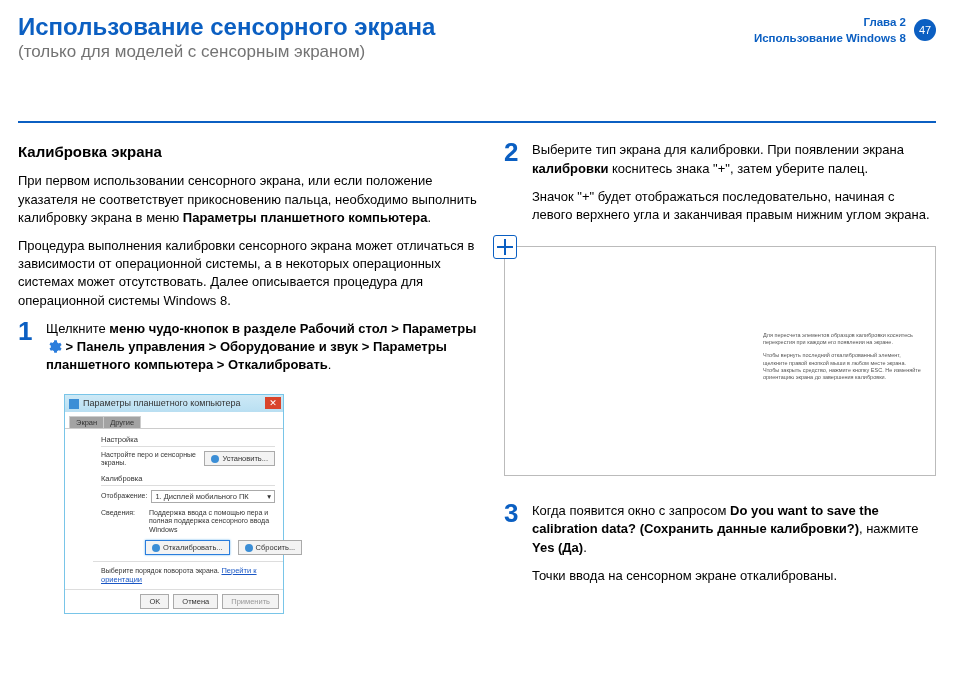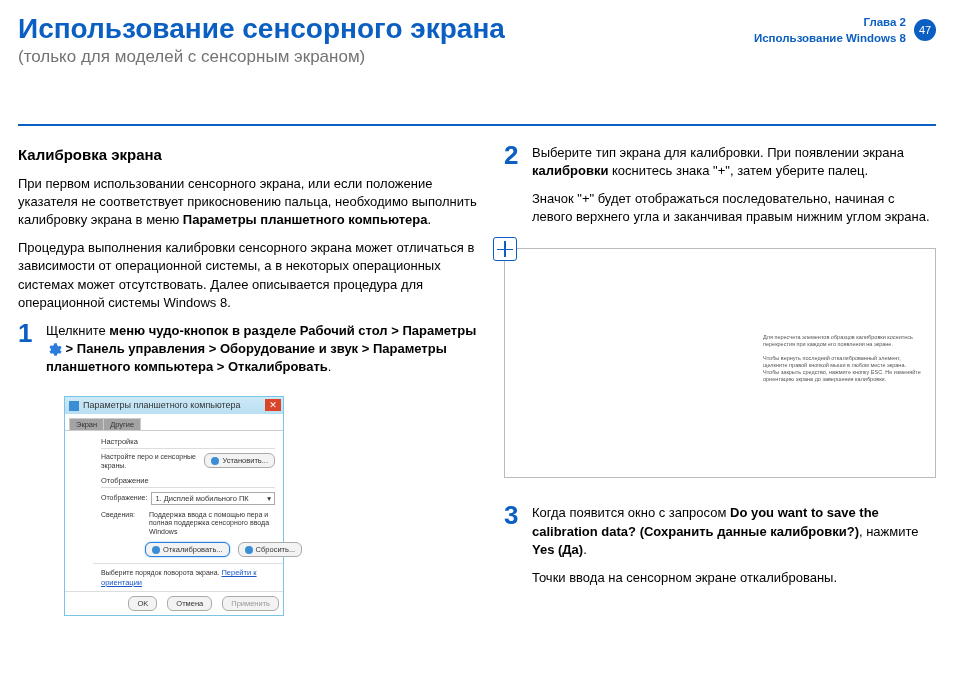--- a/index.html
+++ b/index.html
@@ -26,21 +26,21 @@
     display: flex;
     justify-content: space-between;
     align-items: flex-start;
     margin-bottom: 18px;
     border-bottom: 2px solid #0b5fc2;
     padding-bottom: 4px;
   }
   .title-block { }
   .title {
     color: #0b5fc2;
-    font-size: 28px;
+    font-size: 24px;
     font-weight: bold;
     line-height: 1.1;
   }
   .subtitle {
     color: #737373;
     font-size: 17px;
     font-weight: normal;
   }
   .chapter {
     text-align: right;
@@ -132,31 +132,31 @@
   }
   .dialog-body { padding: 6px 8px 4px 8px; margin-left: 28px; }
   .dialog-group { margin-bottom: 6px; }
   .dialog-group-label { font-size:7.5px; margin-bottom:2px; }
   .dialog-group-box {
     border-top:1px solid #ddd; padding-top:4px;
     display:flex; align-items:flex-start; gap:4px; justify-content:space-between;
   }
   .dlg-btn {
     border:1px solid #aaa; background:#f3f3f3; padding:2px 6px;
-    font-size:7.5px; border-radius:6px; display:inline-flex; align-items:center; gap:3px;
+    font-size:7.5px; border-radius:0; display:inline-flex; align-items:center; gap:3px;
   }
   .dlg-btn.hl { border:1.5px solid #2a7ddc; box-shadow:0 0 2px #6cb6f0;}
   .dlg-btn .mini-ico{width:8px;height:8px;background:#3b8ed6;border-radius:50%;}
   .dlg-select {
     border:1px solid #aaa; padding:1px 3px; font-size:7.5px; width:142px;
     display:flex;justify-content:space-between;align-items:center;
   }
   .dlg-footer-link { color:#1a57c5; text-decoration:underline; font-size:7.5px;}
   .dlg-sep { border-top:1px solid #ddd; margin:6px -8px 4px -8px; }
-  .dlg-footer { text-align:left; padding:4px; display:flex;justify-content:flex-end;gap:10px;}
+  .dlg-footer { text-align:left; padding:4px; display:flex;justify-content:flex-end;gap:4px;}
   .dlg-footer .dlg-btn { padding:2px 8px; }
   .dlg-footer .dlg-btn.disabled { color:#999; }
   .small { font-size:7px; line-height:1.2; }
   
   .calib {
     border:1px solid #bbb;
     height: 230px;
     position: relative;
     margin-top:12px;
     background:#fff;
@@ -235,21 +235,21 @@
           <div class="dialog-group-label">Настройка</div>
           <div class="dialog-group-box">
             <div class="small" style="width:100px">Настройте перо и сенсорные экраны.</div>
             <span class="dlg-btn">
                 <span class="mini-ico"></span>
                 <span>Установить...</span>
               </span>
           </div>
         </div>
         <div class="dialog-group">
-          <div class="dialog-group-label">Отображение</div>
+          <div class="dialog-group-label">Калибровка</div>
           <div class="dialog-group-box" style="align-items:center">
             <div class="small">Отображение:</div>
             <div class="dlg-select">
               <span>1. Дисплей мобильного ПК</span>
                 <span>▾</span>
             </div>
           </div>
           <div style="display:flex;gap:4px;margin-top:6px">
             <div class="small" style="width:44px">Сведения:</div>
             <div class="small" style="flex:1">Поддержка ввода с помощью пера и полная поддержка сенсорного ввода Windows</div>

